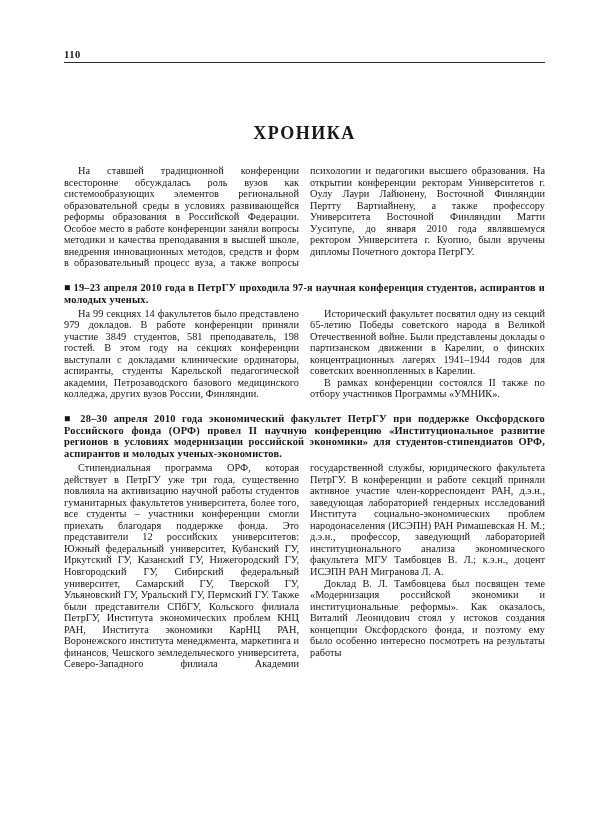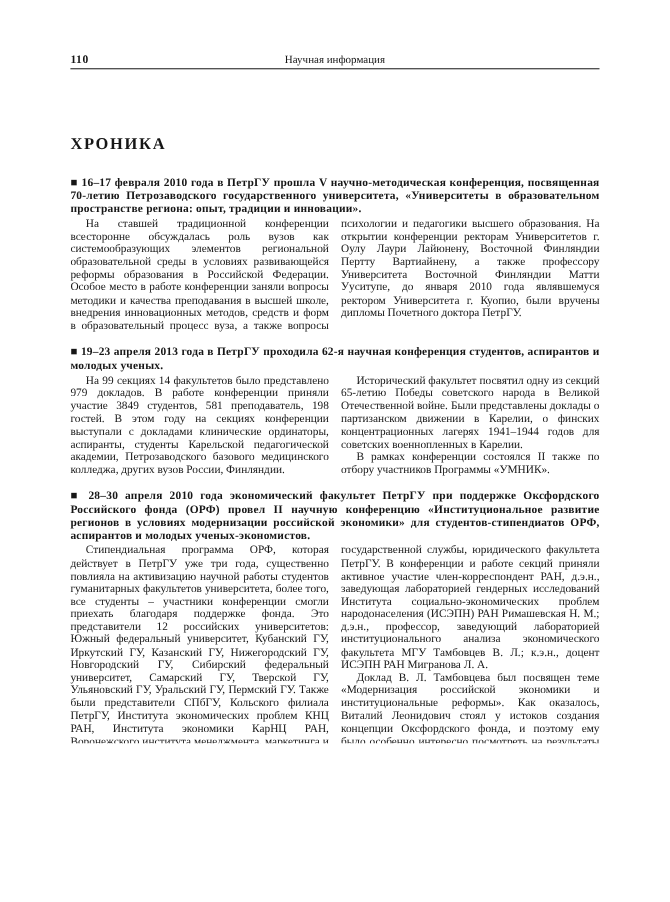--- a/index.html
+++ b/index.html
@@ -35,22 +35,22 @@
   .running-title {
     position: absolute;
     left: 0;
     right: 0;
     bottom: 2px;
     text-align: center;
     font-size: 10px;
   }
   .doc-title {
     margin: 60px 0 21px 0;
-    text-align: left;
-    font-size: 15px;
+    text-align: center;
+    font-size: 18px;
     font-weight: bold;
     letter-spacing: 1.5px;
   }
   .news-section {
     margin-bottom: 13px;
   }
   .news-section.spaced-more {
     margin-top: 10px;
   }
   .news-heading {
@@ -74,34 +74,32 @@
     text-indent: 14px;
   }
 </style>
 </head>
 <body>
 
 <div class="page">
 
   <header class="page-header">
     <span class="page-number">110</span>
-    <span class="running-title">Научная информация</span>
   </header>
 
   <h1 class="doc-title">ХРОНИКА</h1>
 
   <section class="news-section">
-    <p class="news-heading">■ 16–17 февраля 2010 года в ПетрГУ прошла V научно-методическая конференция, посвященная 70-летию Петрозаводского государственного университета, «Университеты в образовательном пространстве региона: опыт, традиции и инновации».</p>
     <div class="news-body">
       <p>На ставшей традиционной конференции всесторонне обсуждалась роль вузов как системообразующих элементов региональной образовательной среды в условиях развивающейся реформы образования в Российской Федерации. Особое место в работе конференции заняли вопросы методики и качества преподавания в высшей школе, внедрения инновационных методов, средств и форм в образовательный процесс вуза, а также вопросы психологии и педагогики высшего образования. На открытии конференции ректорам Университетов г. Оулу Лаури Лайюнену, Восточной Финляндии Пертту Вартиайнену, а также профессору Университета Восточной Финляндии Матти Ууситупе, до января 2010 года являвшемуся ректором Университета г. Куопио, были вручены дипломы Почетного доктора ПетрГУ.</p>
     </div>
   </section>
 
   <section class="news-section">
-    <p class="news-heading">■ 19–23 апреля 2013 года в ПетрГУ проходила 62-я научная конференция студентов, аспирантов и молодых ученых.</p>
+    <p class="news-heading">■ 19–23 апреля 2010 года в ПетрГУ проходила 97-я научная конференция студентов, аспирантов и молодых ученых.</p>
     <div class="news-body">
       <p>На 99 секциях 14 факультетов было представлено 979 докладов. В работе конференции приняли участие 3849 студентов, 581 преподаватель, 198 гостей. В этом году на секциях конференции выступали с докладами клинические ординаторы, аспиранты, студенты Карельской педагогической академии, Петрозаводского базового медицинского колледжа, других вузов России, Финляндии.</p>
       <p>Исторический факультет посвятил одну из секций 65-летию Победы советского народа в Великой Отечественной войне. Были представлены доклады о партизанском движении в Карелии, о финских концентрационных лагерях 1941–1944 годов для советских военнопленных в Карелии.</p>
       <p>В рамках конференции состоялся II также по отбору участников Программы «УМНИК».</p>
     </div>
   </section>
 
   <section class="news-section spaced-more">
     <p class="news-heading">■ 28–30 апреля 2010 года экономический факультет ПетрГУ при поддержке Оксфордского Российского фонда (ОРФ) провел II научную конференцию «Институциональное развитие регионов в условиях модернизации российской экономики» для студентов-стипендиатов ОРФ, аспирантов и молодых ученых-экономистов.</p>
     <div class="news-body">

